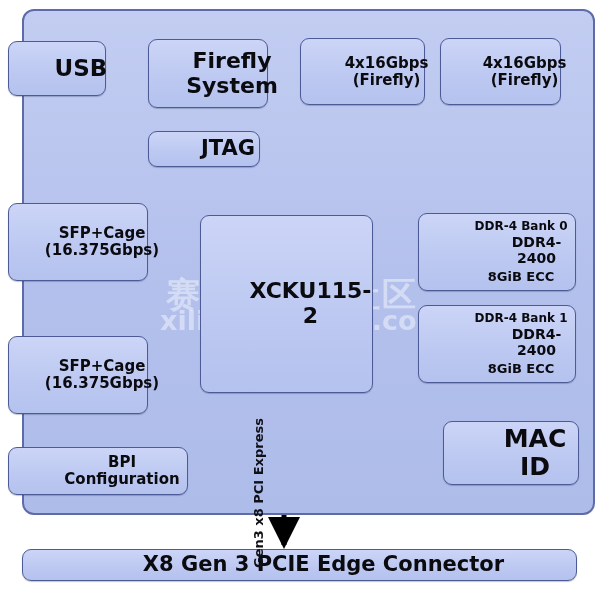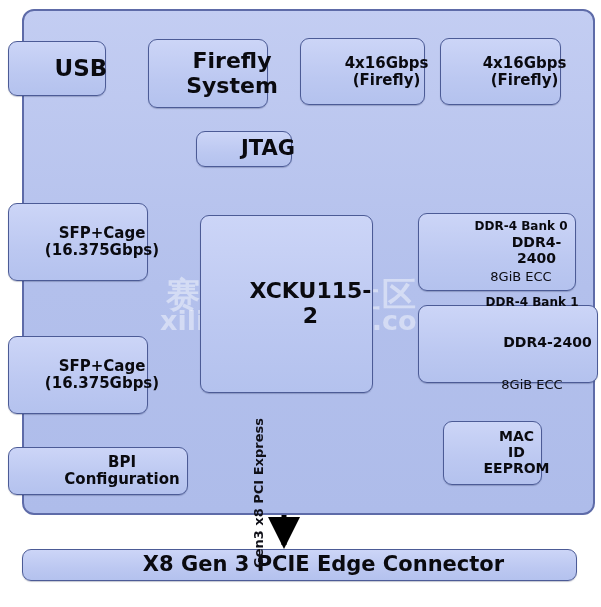--- a/index.html
+++ b/index.html
@@ -42,34 +42,34 @@
     align-items: center;
     justify-content: center;
     color: #0a0a0f;
     text-align: center;
     line-height: 1.12;
     box-shadow: 0 1px 1px rgba(40,50,90,0.28);
     padding-left: 48px;
   }
   .l1 { font-weight: bold; }
   .l2 { font-weight: bold; }
-  .l3 { font-weight: normal; }
+  .l3 { font-weight: bold; }
 
   
   #blk-usb        { left: 8px;   top: 41px;  width: 98px;  height: 55px;  font-size: 23px; font-weight: bold; }
   #blk-sysmon     { left: 148px; top: 39px;  width: 120px; height: 69px;  font-size: 22px; font-weight: bold; }
-  #blk-jtag       { left: 148px; top: 131px; width: 96px; height: 36px;  font-size: 21px; font-weight: bold; margin-left: 48px; }
+  #blk-jtag       { left: 148px; top: 131px; width: 112px; height: 36px;  font-size: 21px; font-weight: bold; }
   #blk-firefly0   { left: 300px; top: 38px;  width: 125px; height: 67px;  font-size: 15px; font-weight: bold; }
   #blk-firefly1   { left: 440px; top: 38px;  width: 121px; height: 67px;  font-size: 15px; font-weight: bold; }
   #blk-sfp0       { left: 8px;   top: 203px; width: 140px; height: 78px;  font-size: 15px; font-weight: bold; }
   #blk-sfp1       { left: 8px;   top: 336px; width: 140px; height: 78px;  font-size: 15px; font-weight: bold; }
   #blk-fpga       { left: 200px; top: 215px; width: 173px; height: 178px; font-size: 22px; font-weight: bold; }
   #blk-ddr0       { left: 418px; top: 213px; width: 158px; height: 78px;  }
-  #blk-ddr1       { left: 418px; top: 305px; width: 180px; height: 78px; gap: 24px;  }
-  #blk-macid      { left: 443px; top: 421px; width: 99px; height: 64px;  font-size: 14px; font-weight: bold; }
+  #blk-ddr1       { left: 418px; top: 305px; width: 158px; height: 78px;  }
+  #blk-macid      { left: 443px; top: 421px; width: 136px; height: 64px;  font-size: 25px; font-weight: bold; }
   #blk-bpi        { left: 8px;   top: 447px; width: 180px; height: 48px;  font-size: 15px; font-weight: bold; }
   #blk-edge       { left: 22px;  top: 549px; width: 555px; height: 32px;  font-size: 21px; font-weight: bold; }
 
   #blk-ddr0 .l1, #blk-ddr1 .l1 { font-size: 12px; margin-bottom: 2px; }
   #blk-ddr0 .l2, #blk-ddr1 .l2 { font-size: 14px; margin-bottom: 3px; margin-left: 31px; }
   #blk-ddr0 .l3, #blk-ddr1 .l3 { font-size: 13px; }
 
   .wm {
     position: absolute;
     color: rgba(255,255,255,0.44);
@@ -202,21 +202,20 @@
 </div>
 
 <div class="blk" id="blk-ddr1">
   <span class="l1">DDR-4 Bank 1</span>
   <span class="l2">DDR4-2400</span>
   <span class="l3">8GiB ECC</span>
 </div>
 
 <div class="blk" id="blk-macid">
   <span class="l1">MAC ID</span>
-  <span class="l2">EEPROM</span>
 </div>
 
 <div class="blk" id="blk-bpi">
   <span class="l1">BPI Configuration</span>
 </div>
 
 <div class="blk" id="blk-edge">
   <span class="l1">X8 Gen 3 PCIE Edge Connector</span>
 </div>
 

